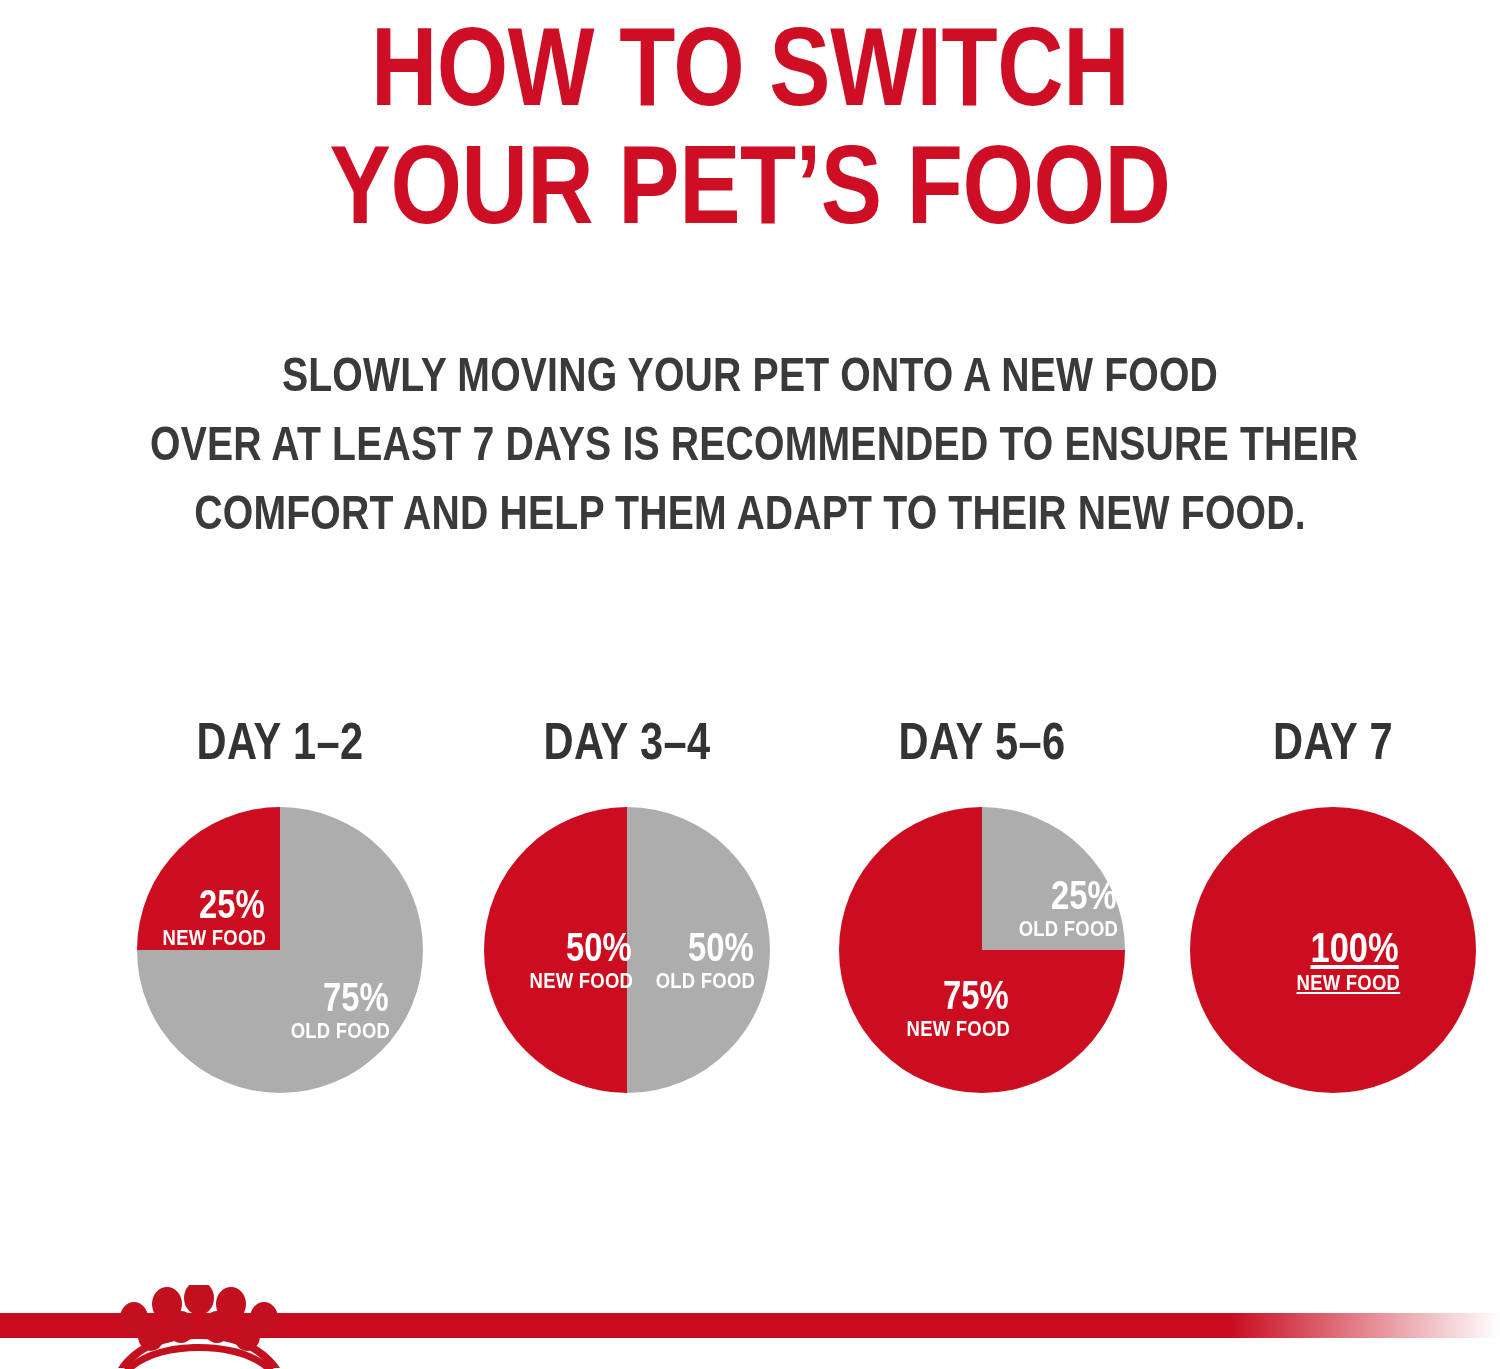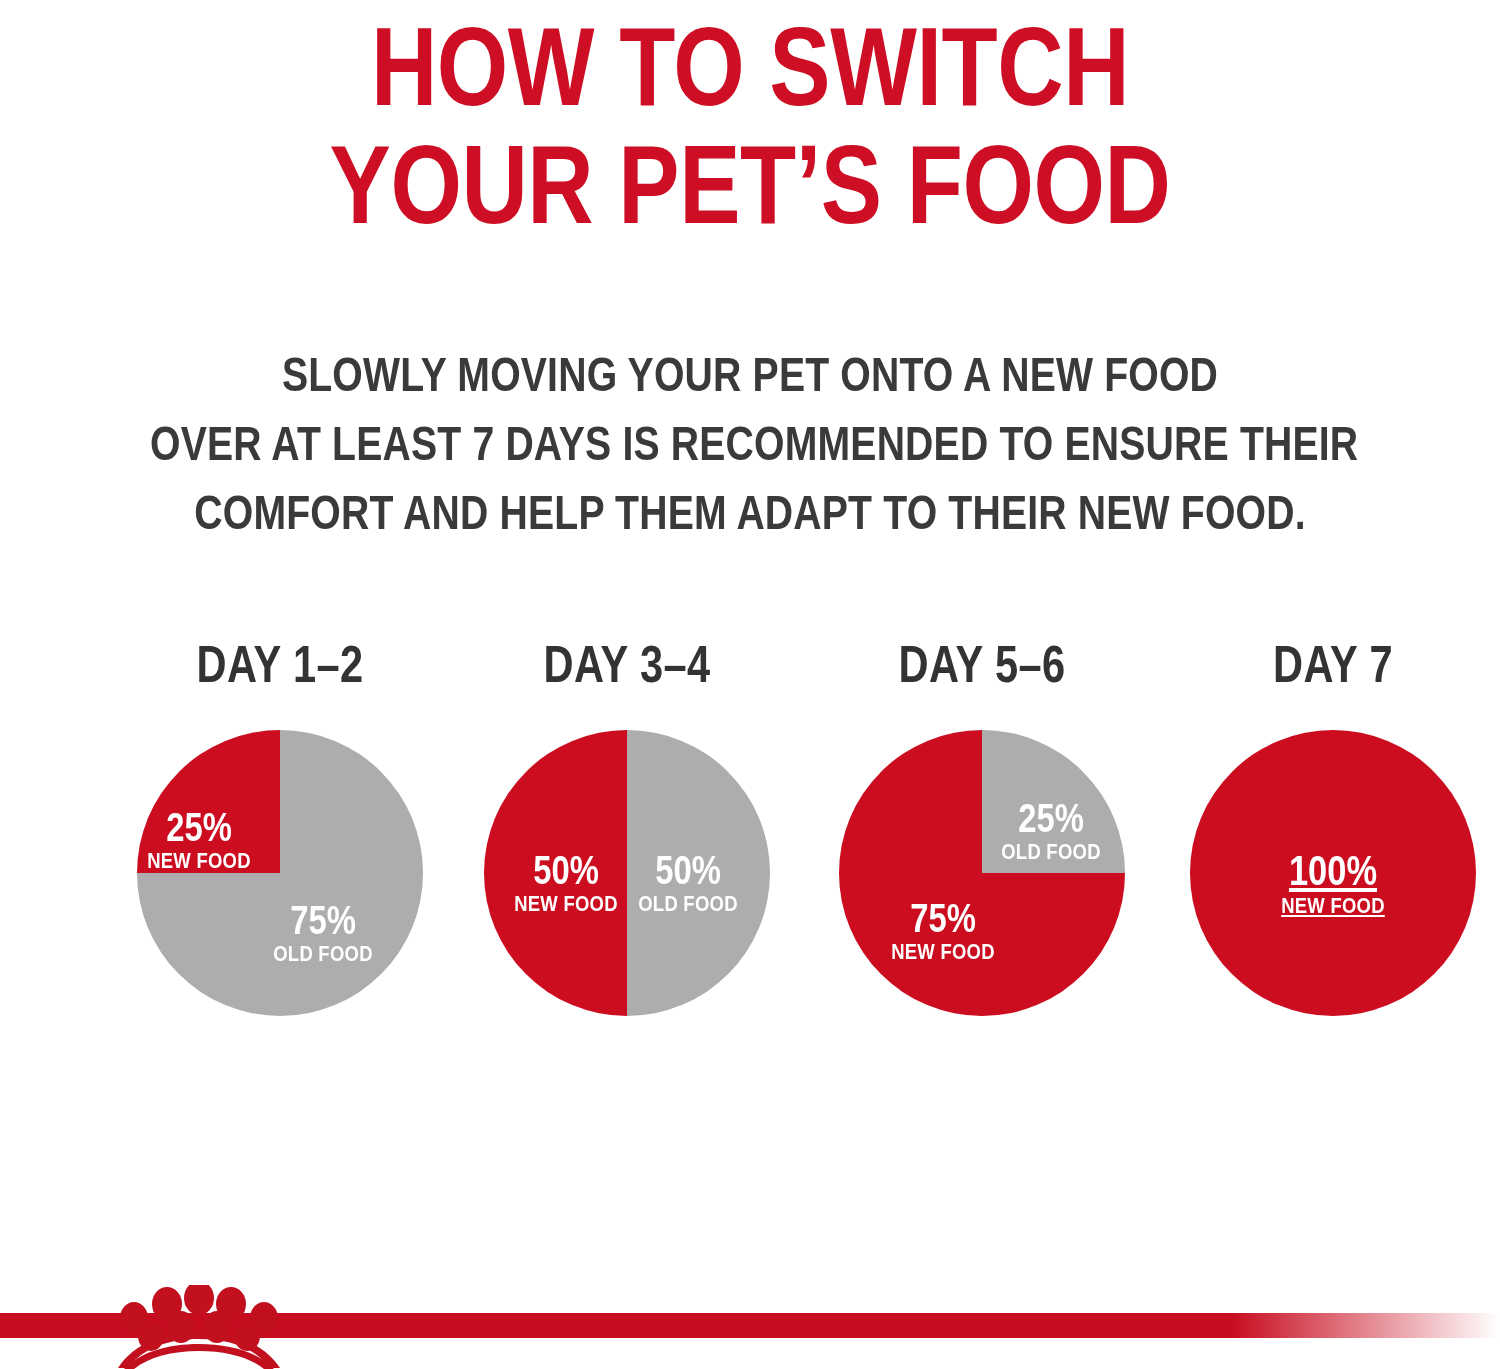--- a/index.html
+++ b/index.html
@@ -49,21 +49,21 @@
     line-height: 69px;
     letter-spacing: 0.2px;
     transform: scaleX(0.80);
     transform-origin: 50% 0;
   }
   #subtext .sub-line { display: block; white-space: nowrap; }
 
   
   #pies {
     position: absolute;
-    top: 636px;
+    top: 713px;
     left: 0;
     width: 1500px;
     height: 420px;
   }
   .pie-col {
     position: absolute;
     top: 0;
     width: 300px;
     height: 420px;
   }
@@ -94,21 +94,21 @@
     top: 94px;
     left: 7px;
     width: 286px;
     height: 286px;
   }
   .pie-svg { display: block; width: 286px; height: 286px; }
 
   
   .slice-label {
     position: absolute;
-    text-align: center;
+    text-align: right;
     color: #ffffff;
     font-family: "Liberation Sans Narrow", "Liberation Sans", sans-serif;
     font-weight: 700;
     line-height: 1;
     white-space: nowrap;
     pointer-events: none;
   }
   .slice-label .pct {
     display: block;
     font-size: 40px;

